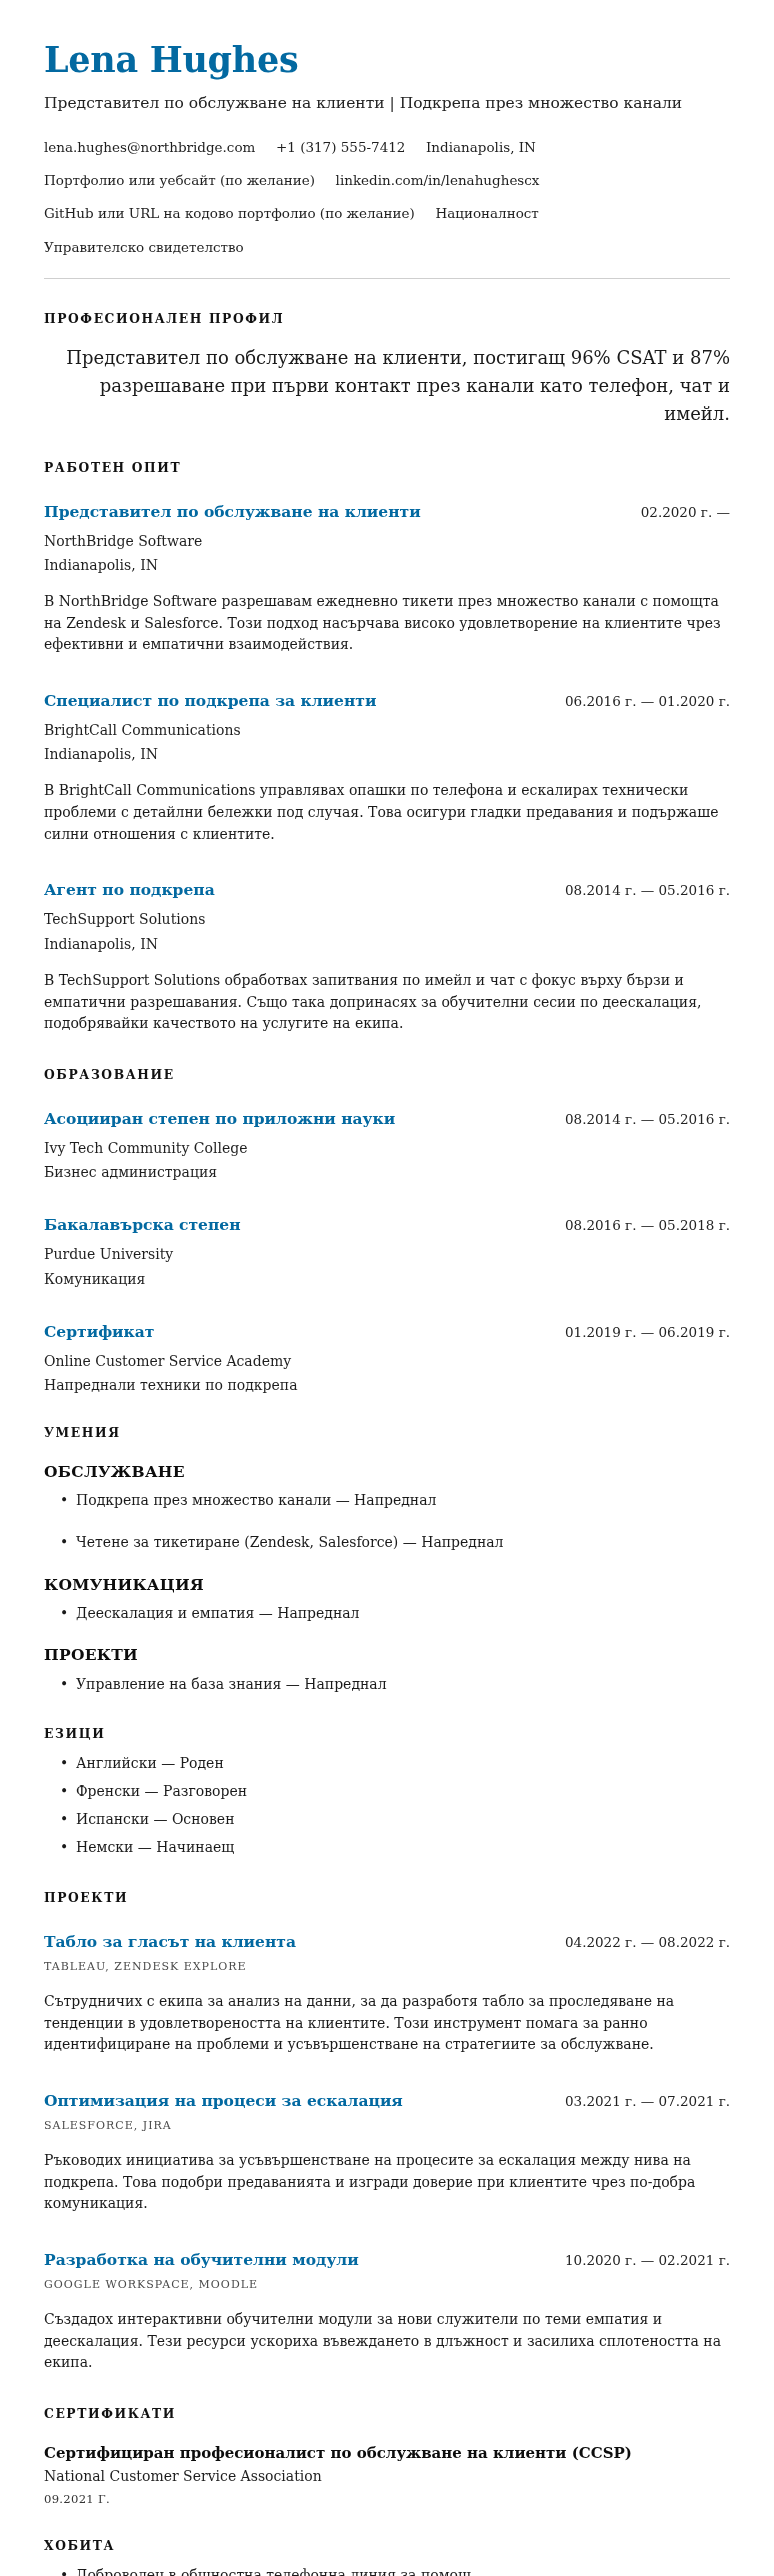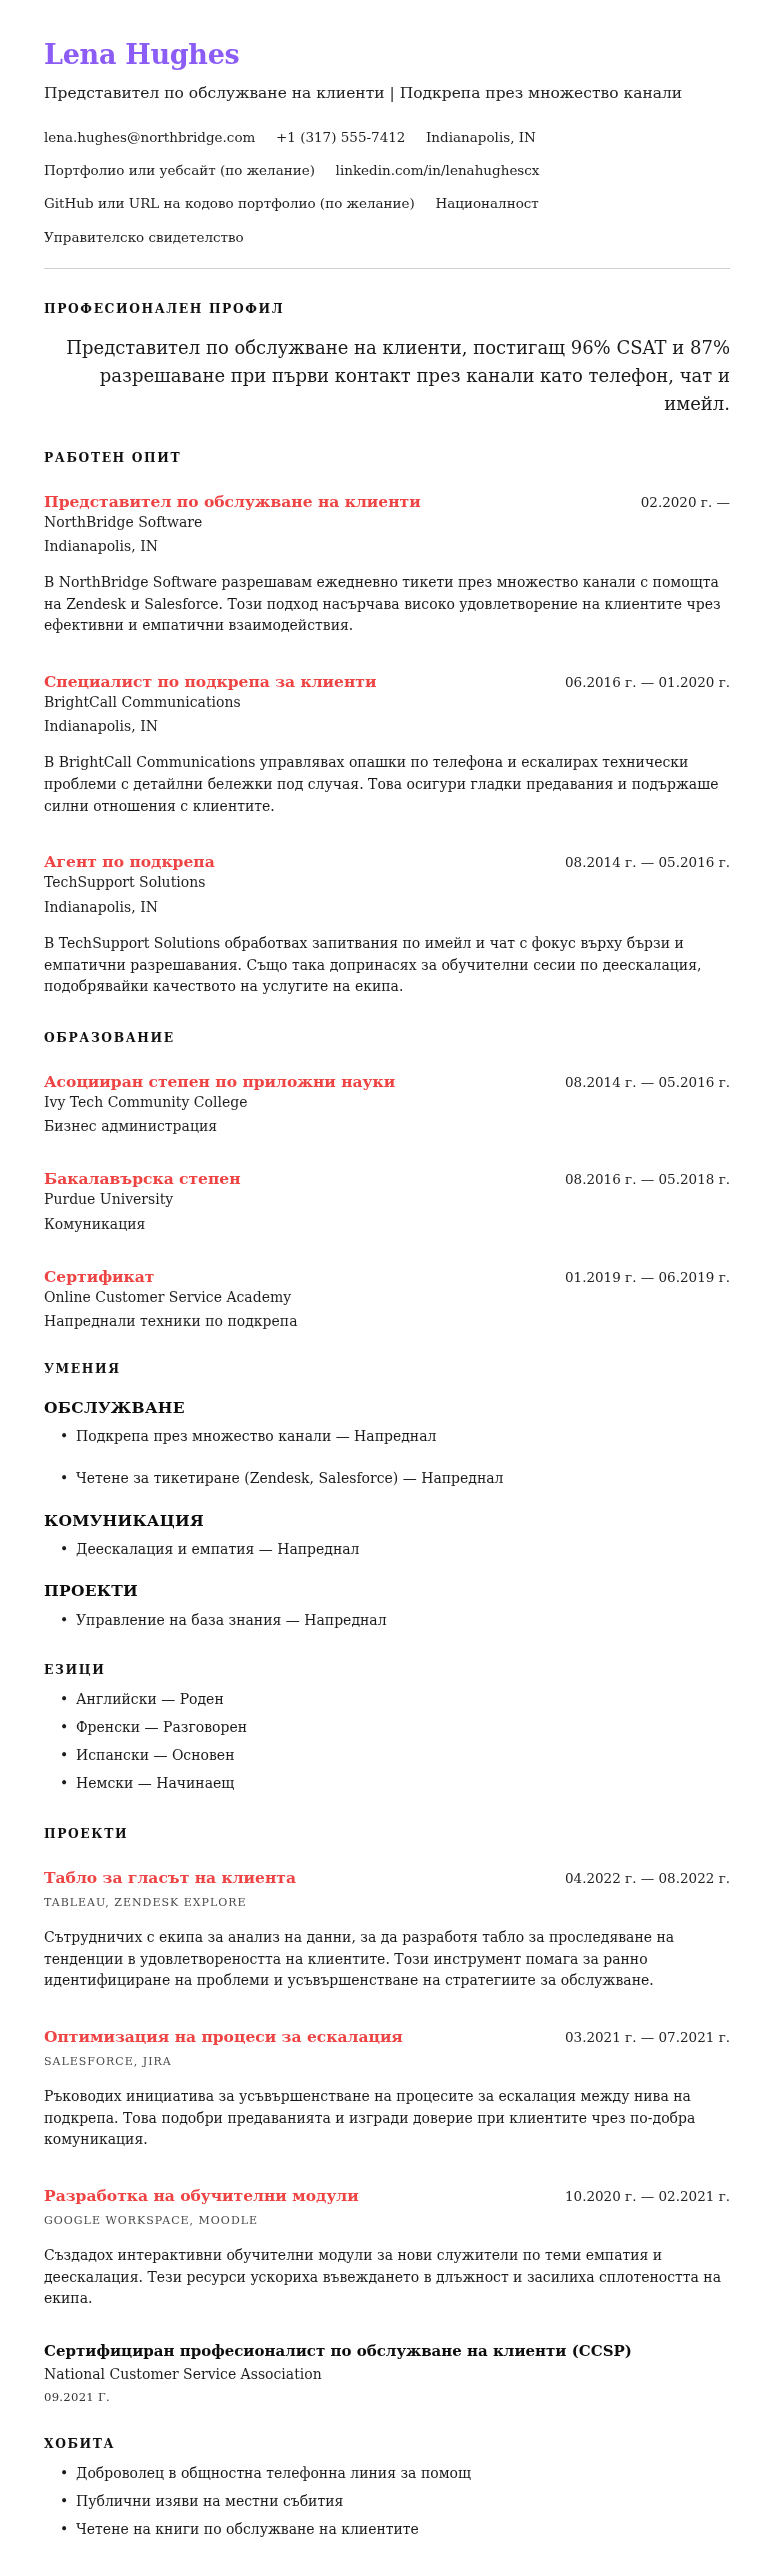--- a/index.html
+++ b/index.html
@@ -9,24 +9,24 @@
     width: 774px;
     margin: 0 auto;
     font-family: "DejaVu Serif", "Liberation Serif", serif;
     color: #1a1a1a;
     -webkit-font-smoothing: antialiased;
   }
   .page { padding: 39px 44px 45px 44px; }
 
   
   .candidate-name {
-    font-size: 27px;
+    font-size: 35px;
     font-weight: 700;
     letter-spacing: -0.3px;
-    color: #8b5cf6;
+    color: #0369a1;
   }
   .tagline {
     margin-top: 14px;
     font-size: 15.5px;
     color: #222;
   }
   .contact-block { margin-top: 26px; }
   .contact-row {
     display: flex;
     flex-wrap: wrap;
@@ -63,29 +63,29 @@
   .entry + .entry { margin-top: 35px; }
   .entry-title-row {
     display: flex;
     justify-content: space-between;
     align-items: baseline;
     gap: 15.5px;
   }
   .entry-title {
     font-size: 15.5px;
     font-weight: 700;
-    color: #ef4444;
+    color: #0369a1;
   }
   .entry-dates {
     font-size: 13.5px;
     color: #222;
     white-space: nowrap;
     flex-shrink: 0;
   }
-  .entry-sub { margin-top: 3px; font-size: 14px; color: #1f1f1f; }
+  .entry-sub { margin-top: 12px; font-size: 14px; color: #1f1f1f; }
   .entry-sub2 { margin-top: 8.4px; font-size: 14px; color: #1f1f1f; }
   .entry-desc {
     margin-top: 18px;
     font-size: 14px;
     line-height: 1.55;
     max-width: 686px;
     color: #1a1a1a;
   }
   .entry-tools {
     margin-top: 9px;
@@ -293,20 +293,21 @@
       <div class="entry-title-row">
         <span class="entry-title">Разработка на обучителни модули</span>
         <span class="entry-dates">10.2020 г. — 02.2021 г.</span>
       </div>
       <div class="entry-tools">GOOGLE WORKSPACE, MOODLE</div>
       <p class="entry-desc">Създадох интерактивни обучителни модули за нови служители по теми емпатия и деескалация. Тези ресурси ускориха въвеждането в длъжност и засилиха сплотеността на екипа.</p>
     </article>
   </section>
 
   <section class="section">
+    <h2 class="section-heading">СЕРТИФИКАТИ</h2>
     <article>
       <div class="cert-title">Сертифициран професионалист по обслужване на клиенти (CCSP)</div>
       <div class="cert-issuer">National Customer Service Association</div>
       <div class="cert-date">09.2021 Г.</div>
     </article>
   </section>
 
   <section class="section">
     <h2 class="section-heading">ХОБИТА</h2>
     <ul class="bullets">

